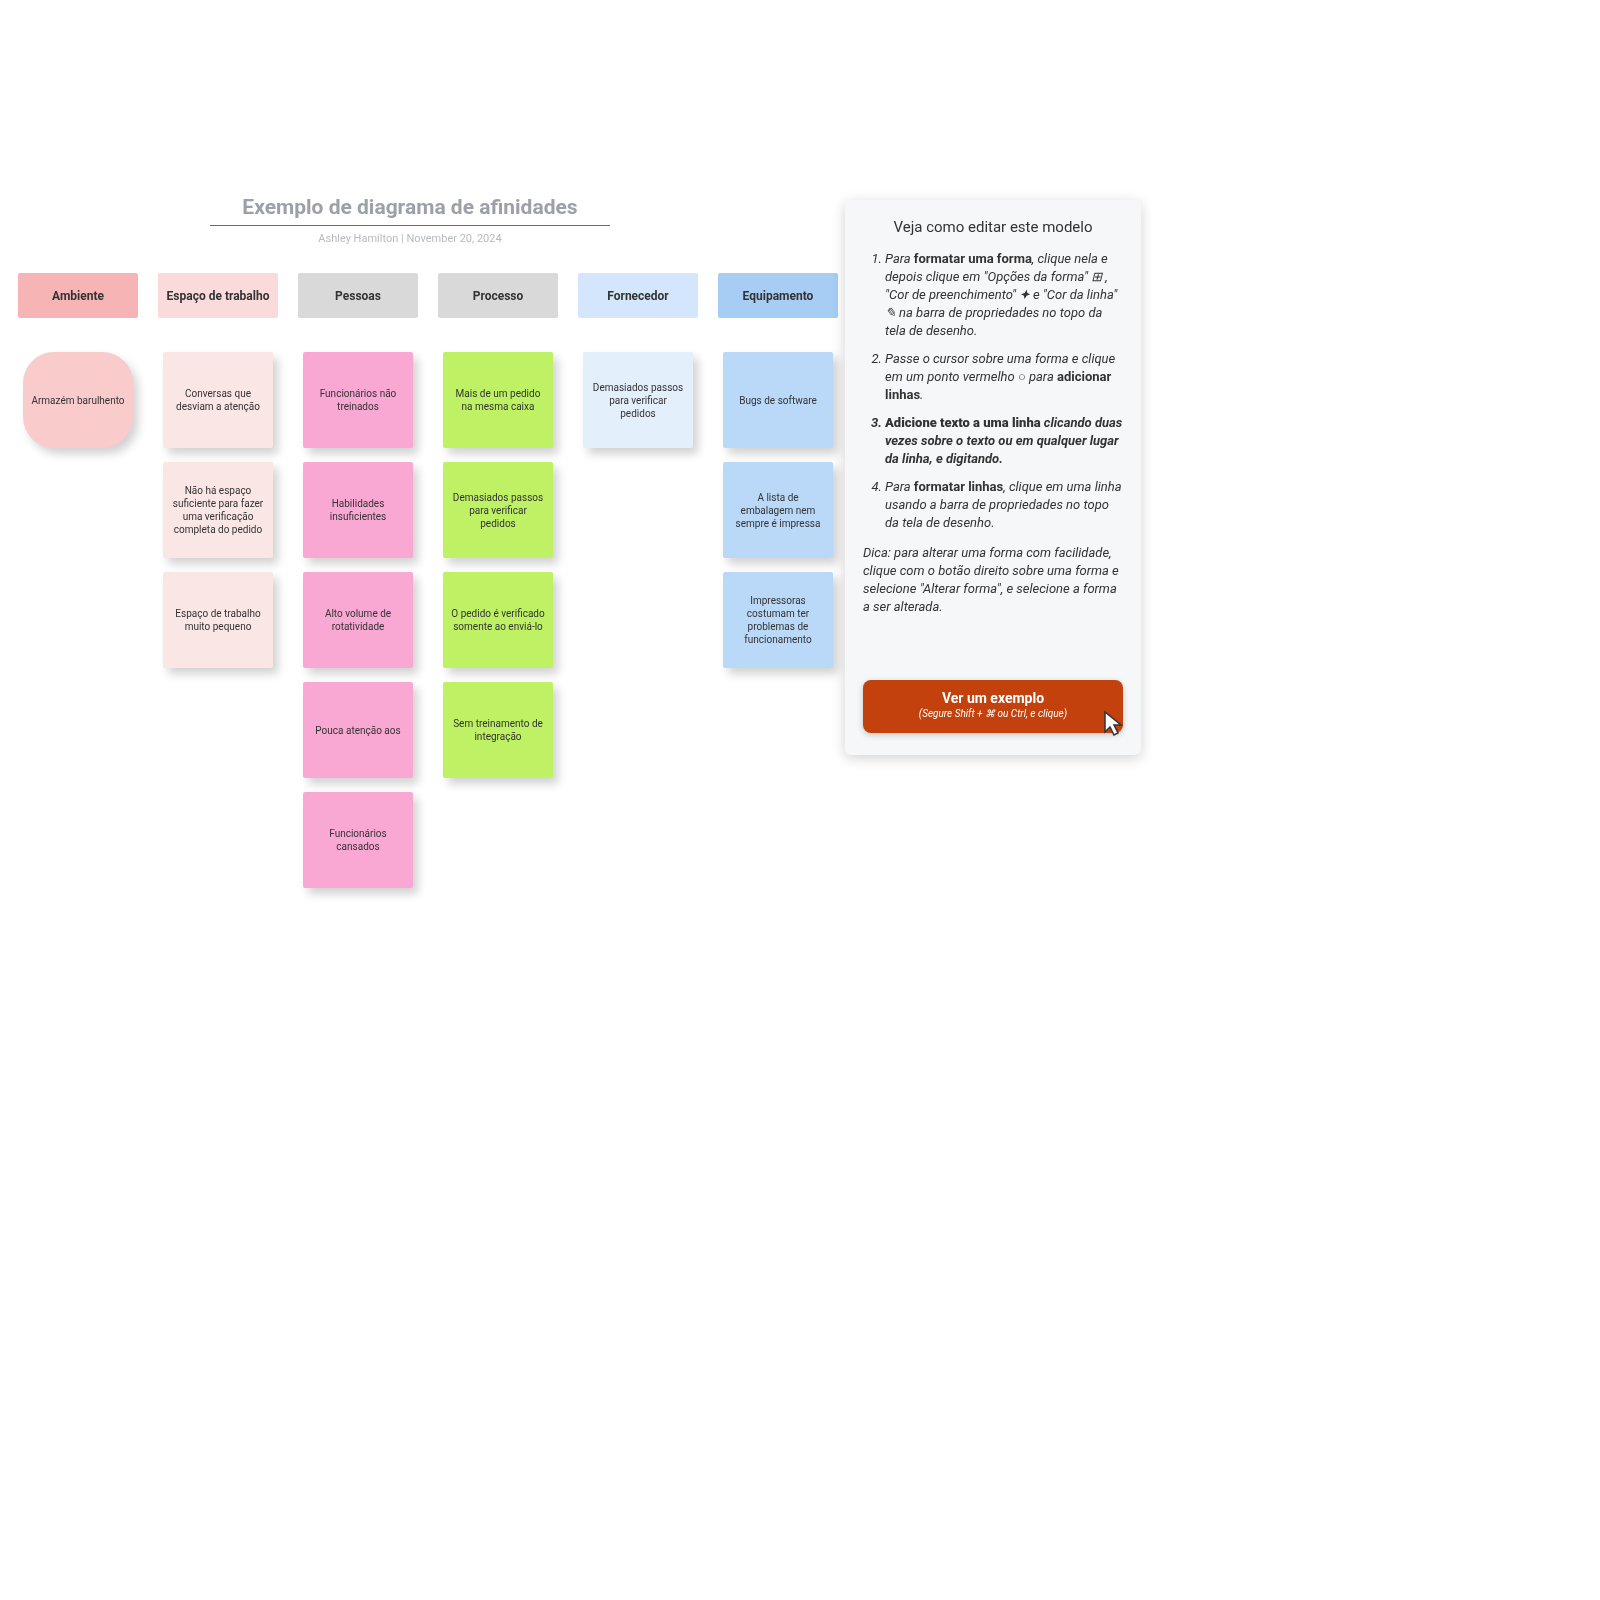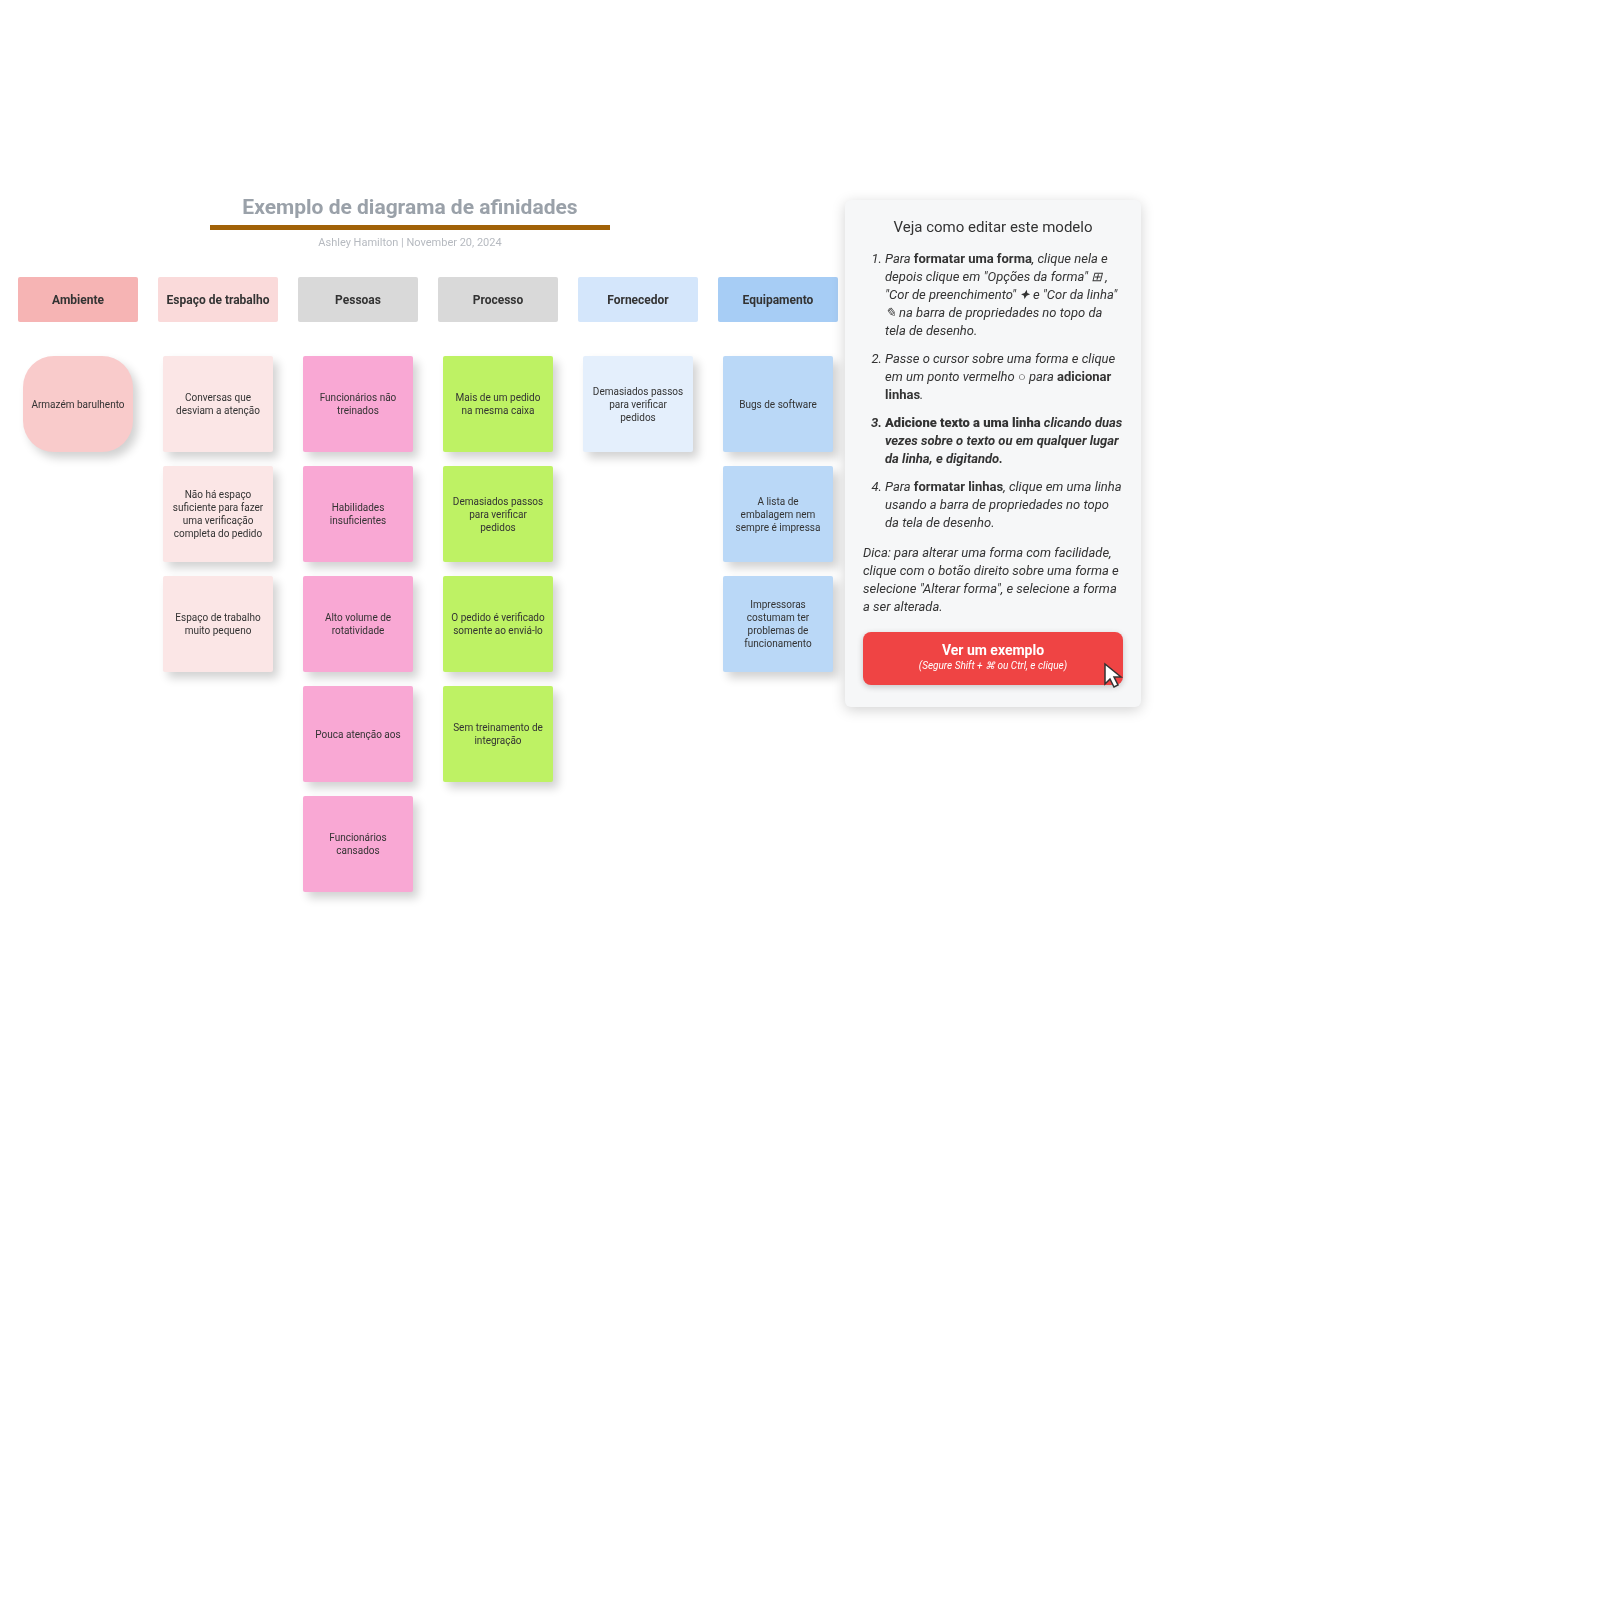--- a/index.html
+++ b/index.html
@@ -1,19 +1,19 @@
 <!DOCTYPE html>
 <html><head>
 <meta charset="utf-8">
 <style>
   html,body{margin:0;padding:0;font-family:-apple-system,BlinkMacSystemFont,"Segoe UI",Roboto,Arial,sans-serif;background:#fff;color:#333;}
   .canvas{width:1600px;height:1600px;position:relative;}
   .diagram{position:absolute;left:0px;top:195px;width:820px;}
   .title-block{text-align:center;margin:0 auto 28px auto;width:400px;}
-  .title{font-size:21px;font-weight:700;color:#9aa1a9;border-bottom:5px solid #a16207;padding-bottom:6px;}
+  .title{font-size:21px;font-weight:700;color:#9aa1a9;border-bottom:1px solid #a16207;padding-bottom:6px;}
   .meta{font-size:11px;color:#b6bac0;margin-top:6px;}
   .columns{display:flex;justify-content:flex-start;gap:20px;padding:0 18px 0 18px;}
   .col{width:120px;display:flex;flex-direction:column;align-items:center;}
   .header{width:120px;height:45px;display:flex;align-items:center;justify-content:center;font-size:12px;font-weight:700;border-radius:2px;margin-bottom:34px;color:#333;}
   .card{width:94px;min-height:76px;padding:10px 8px;font-size:10px;line-height:13px;text-align:center;display:flex;align-items:center;justify-content:center;color:#333;border-radius:2px;margin-bottom:14px;box-shadow:5px 6px 10px rgba(0,0,0,0.18);}
   
   .c0 .header{background:#f6b4b4;}
   .c0 .card{background:#f9cbcb;border-radius:31px;}
   .c1 .header{background:#fadada;}
   .c1 .card{background:#fbe6e6;}
@@ -25,21 +25,21 @@
   .c4 .card{background:#e4effc;}
   .c5 .header{background:#a7cdf5;}
   .c5 .card{background:#bad8f7;}
   
   .help{position:absolute;left:845px;top:200px;width:260px;background:#f6f7f8;border-radius:6px;padding:18px 18px 22px 18px;font-size:13px;line-height:18px;color:#333;box-shadow:0 3px 14px rgba(0,0,0,0.18);}
   .help-title{font-weight:400;text-align:center;margin-bottom:14px;font-size:15px;}
   .help ol{padding-left:22px;margin:0 0 12px 0;}
   .help li{margin-bottom:10px;font-style:italic;}
   .help li b{font-style:normal;}
   .tip{font-style:italic;margin-bottom:16px;}
-  .example-btn{background:#ef4444;color:#fff;border:none;border-radius:8px;width:100%;padding:10px 6px 14px 6px;text-align:center;cursor:pointer;box-shadow:0 2px 6px rgba(0,0,0,0.2);font-family:inherit;position:relative;}
+  .example-btn{background:#c2410c;color:#fff;border:none;border-radius:8px;width:100%;padding:10px 6px 14px 6px;text-align:center;cursor:pointer;box-shadow:0 2px 6px rgba(0,0,0,0.2);font-family:inherit;position:relative;margin-top:48px;}
   .example-btn .main{font-weight:700;font-size:14px;}
   .example-btn .sub{font-size:10px;font-style:italic;display:block;margin-top:2px;}
   .cursor-icon{position:absolute;right:-6px;bottom:-8px;}
 </style>
 </head>
 <body>
 
 <div class="canvas">
 
   <div class="diagram">

